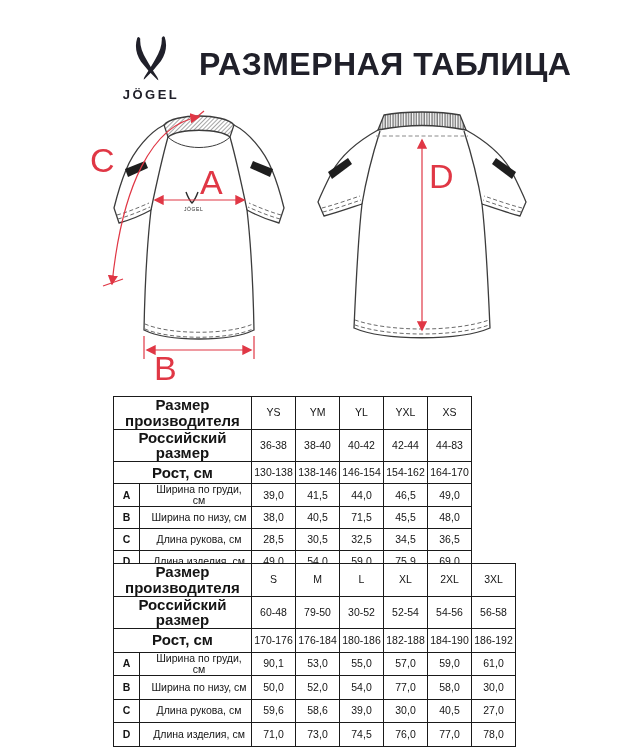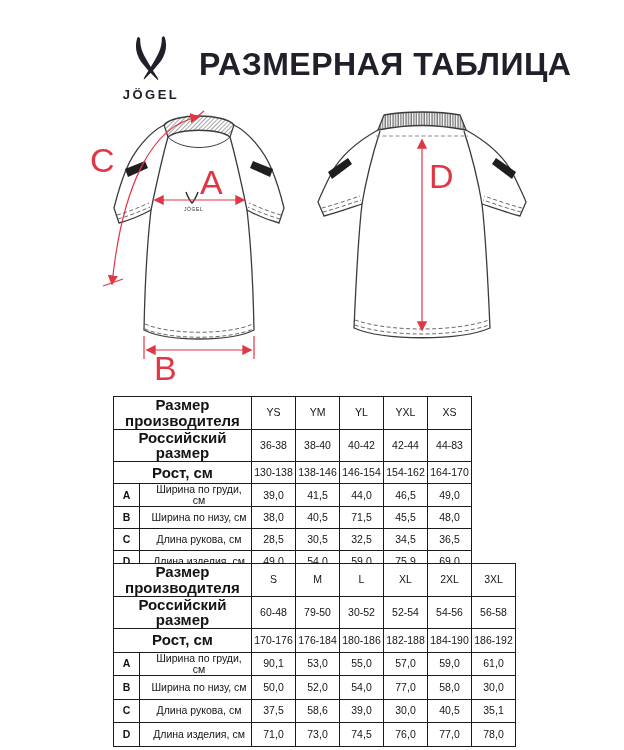--- a/index.html
+++ b/index.html
@@ -269,26 +269,26 @@
           <td>50,0</td>
           <td>52,0</td>
           <td>54,0</td>
           <td>77,0</td>
           <td>58,0</td>
           <td>30,0</td>
         </tr>
         <tr>
           <th class="letter">C</th>
           <td class="mlabel">Длина рукова, см</td>
-          <td>37,5</td>
+          <td>59,6</td>
           <td>58,6</td>
           <td>39,0</td>
           <td>30,0</td>
           <td>40,5</td>
-          <td>35,1</td>
+          <td>27,0</td>
         </tr>
         <tr>
           <th class="letter">D</th>
           <td class="mlabel">Длина изделия, см</td>
           <td>71,0</td>
           <td>73,0</td>
           <td>74,5</td>
           <td>76,0</td>
           <td>77,0</td>
           <td>78,0</td>

